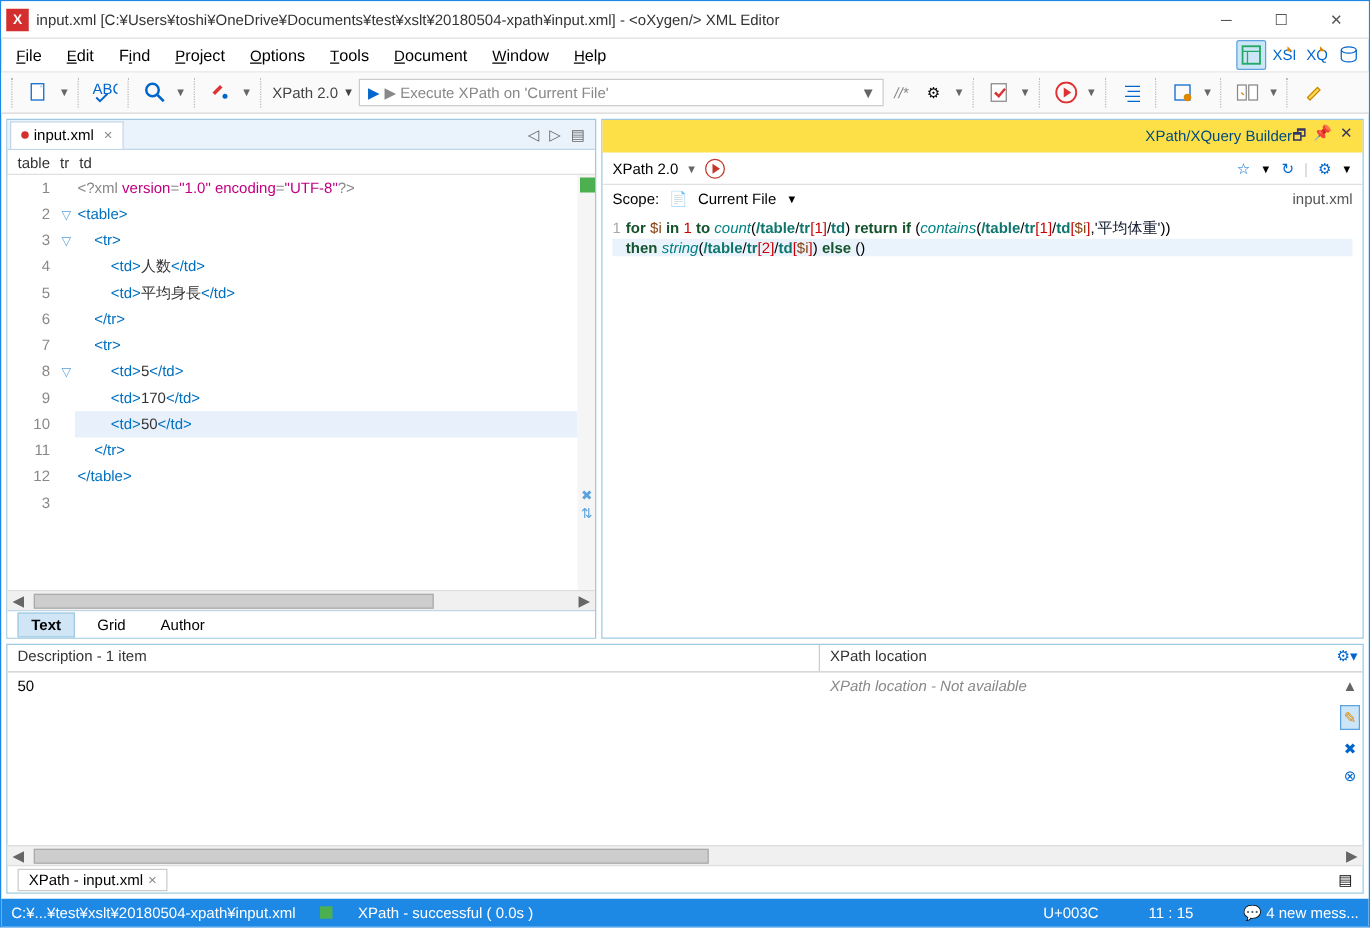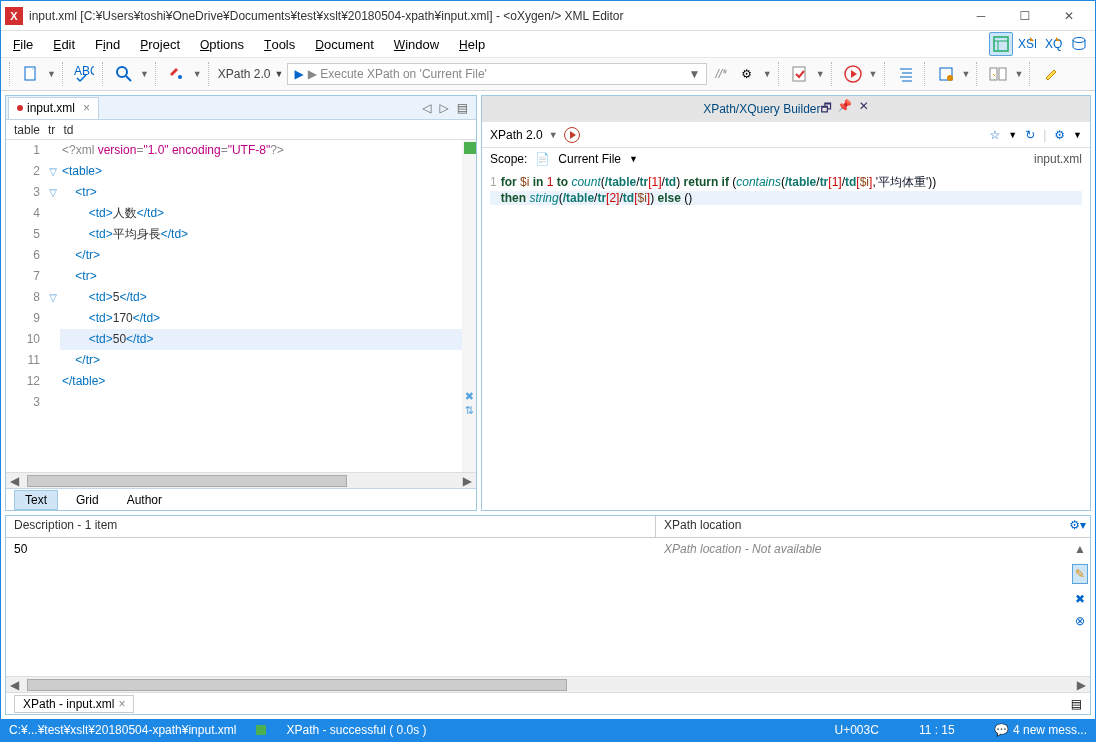--- a/index.html
+++ b/index.html
@@ -39,23 +39,23 @@
 .t-attr { color: #c00080; }
 .t-str { color: #c00080; }
 .t-text { color: #333; }
 .validity-strip { width: 14px; background: #f5f5f5; position: relative; }
 .validity-strip .ok { position: absolute; top: 2px; right: 0; width: 12px; height: 12px; background: #4caf50; }
 .validity-strip .mark { position: absolute; right: 2px; color: #5aa3de; font-size: 11px; }
 .hscroll { height: 16px; background: #f0f0f0; border-top: 1px solid #ddd; display: flex; align-items: center; }
 .hscroll .thumb { height: 12px; background: #cdcdcd; border: 1px solid #aaa; margin-left: 4px; width: 320px; }
 .view-tabs { height: 22px; display: flex; align-items: center; gap: 8px; padding: 0 8px; border-top: 1px solid #c0d6e8; background: #fff; }
 .view-tab { padding: 2px 10px; }
-.view-tab.active { background: #d0e5f5; border: 1px solid #9ecae1; }
+.view-tab.active { background: #d0e5f5; border: 1px solid #9ecae1; font-weight: bold; }
 .xpath-pane { flex: 1; display: flex; flex-direction: column; border: 1px solid #9ecae1; }
-.pane-header { height: 26px; background: #e5e5e5; display: flex; align-items: center; padding: 0 8px; color: #004a80; font-size: 15px; justify-content: center; }
+.pane-header { height: 26px; background: #fde047; display: flex; align-items: center; padding: 0 8px; color: #004a80; font-size: 15px; justify-content: flex-end; }
 .pane-controls { display: flex; gap: 6px; color: #336; font-size: 11px; }
 .xpath-toolbar { height: 26px; display: flex; align-items: center; gap: 6px; padding: 0 8px; border-bottom: 1px solid #e0e0e0; }
 .play-btn { width: 16px; height: 16px; border: 1px solid #c0392b; border-radius: 50%; display: flex; align-items: center; justify-content: center; }
 .play-btn::after { content: ''; border-left: 6px solid #c0392b; border-top: 4px solid transparent; border-bottom: 4px solid transparent; margin-left: 2px; }
 .scope-row { height: 22px; display: flex; align-items: center; gap: 8px; padding: 0 8px; font-size: 12px; }
 .scope-row .right { margin-left: auto; color: #555; }
 .xquery-code { flex: 1; padding: 4px 8px; font-family: Consolas, monospace; font-size: 13px; }
 .xquery-code .ln { color: #aaa; margin-right: 4px; }
 .kw { color: #14532d; font-weight: bold; }
 .fn { color: #008080; font-style: italic; }

